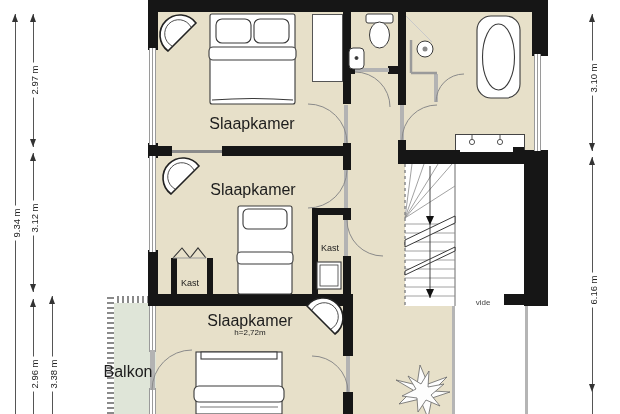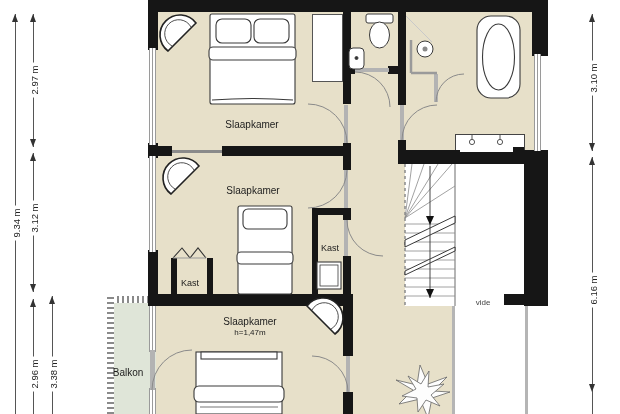--- a/index.html
+++ b/index.html
@@ -9,21 +9,21 @@
   .floor{position:absolute;background:#e7e0c9;}
   .white{position:absolute;background:#ffffff;}
   .boxed{border:1px solid #555;box-sizing:border-box;background:#fff;position:absolute;}
   .glassv{position:absolute;background:linear-gradient(90deg,#9a9a9a 0 1px,#fff 1px 3px,#9a9a9a 3px 4px,#fff 4px 6px,#9a9a9a 6px 7px);}
   .leaf{position:absolute;background:#b3b3b3;}
   .rail{position:absolute;background:#b5b5b5;}
   .sill{position:absolute;background:#8a8a8a;}
   .balc{position:absolute;background:#dfe5d8;}
   .hatchv{position:absolute;background:repeating-linear-gradient(0deg,#8a8a8a 0 2px,#fff 2px 5px);}
   .hatchh{position:absolute;background:repeating-linear-gradient(90deg,#8a8a8a 0 2px,#fff 2px 5px);}
-  .rlbl{position:absolute;transform:translate(-50%,-50%);font-size:10px;color:#1c1c1c;white-space:nowrap;}
+  .rlbl{position:absolute;transform:translate(-50%,-50%);font-size:16px;color:#1c1c1c;white-space:nowrap;}
   .slbl{position:absolute;transform:translate(-50%,-50%);font-size:8px;color:#1c1c1c;white-space:nowrap;}
   .dline{position:absolute;width:1px;background:#555;}
   .dlbl{position:absolute;transform:translate(-50%,-50%) rotate(-90deg);background:#fff;
         font-size:9.5px;color:#222;padding:0 3px;white-space:nowrap;}
   .au{position:absolute;width:0;height:0;border-left:3.5px solid transparent;border-right:3.5px solid transparent;border-bottom:8px solid #333;}
   .ad{position:absolute;width:0;height:0;border-left:3.5px solid transparent;border-right:3.5px solid transparent;border-top:8px solid #333;}
   svg{position:absolute;left:0;top:0;}
 </style>
 </head>
 <body>
@@ -208,21 +208,21 @@
 
     <g fill="#fdfdfd" stroke="#666" stroke-width="0.8">
       <polygon points="450,392 432,398 428,418 420,399 399,404 413,390 396,380 417,385 420,365 428,384 447,377 433,391"></polygon>
       <polygon points="440,406 426,400 418,412 417,398 402,396 416,389 408,376 421,384 429,371 428,387 444,384 431,395"></polygon>
     </g>
   </svg>
 
   <div class="rlbl" style="left:252px;top:124px;">Slaapkamer</div>
   <div class="rlbl" style="left:253px;top:190px;">Slaapkamer</div>
   <div class="rlbl" style="left:250px;top:321px;">Slaapkamer</div>
-  <div class="slbl" style="left:250px;top:332px;">h=1,47m</div>
+  <div class="slbl" style="left:250px;top:332px;">h=2,72m</div>
   <div class="rlbl" style="left:190px;top:283px;font-size:9px;">Kast</div>
   <div class="rlbl" style="left:330px;top:248px;font-size:9px;">Kast</div>
   <div class="rlbl" style="left:128px;top:372px;">Balkon</div>
   <div class="slbl" style="left:483px;top:302px;color:#444;">vide</div>
 
   <div class="dline" style="left:15px;top:14px;height:400px;"></div>
   <div class="au" style="left:12px;top:14px;"></div>
   <div class="dlbl" style="left:16px;top:223px;">9.34 m</div>
 
   <div class="dline" style="left:33px;top:14px;height:133px;"></div>

